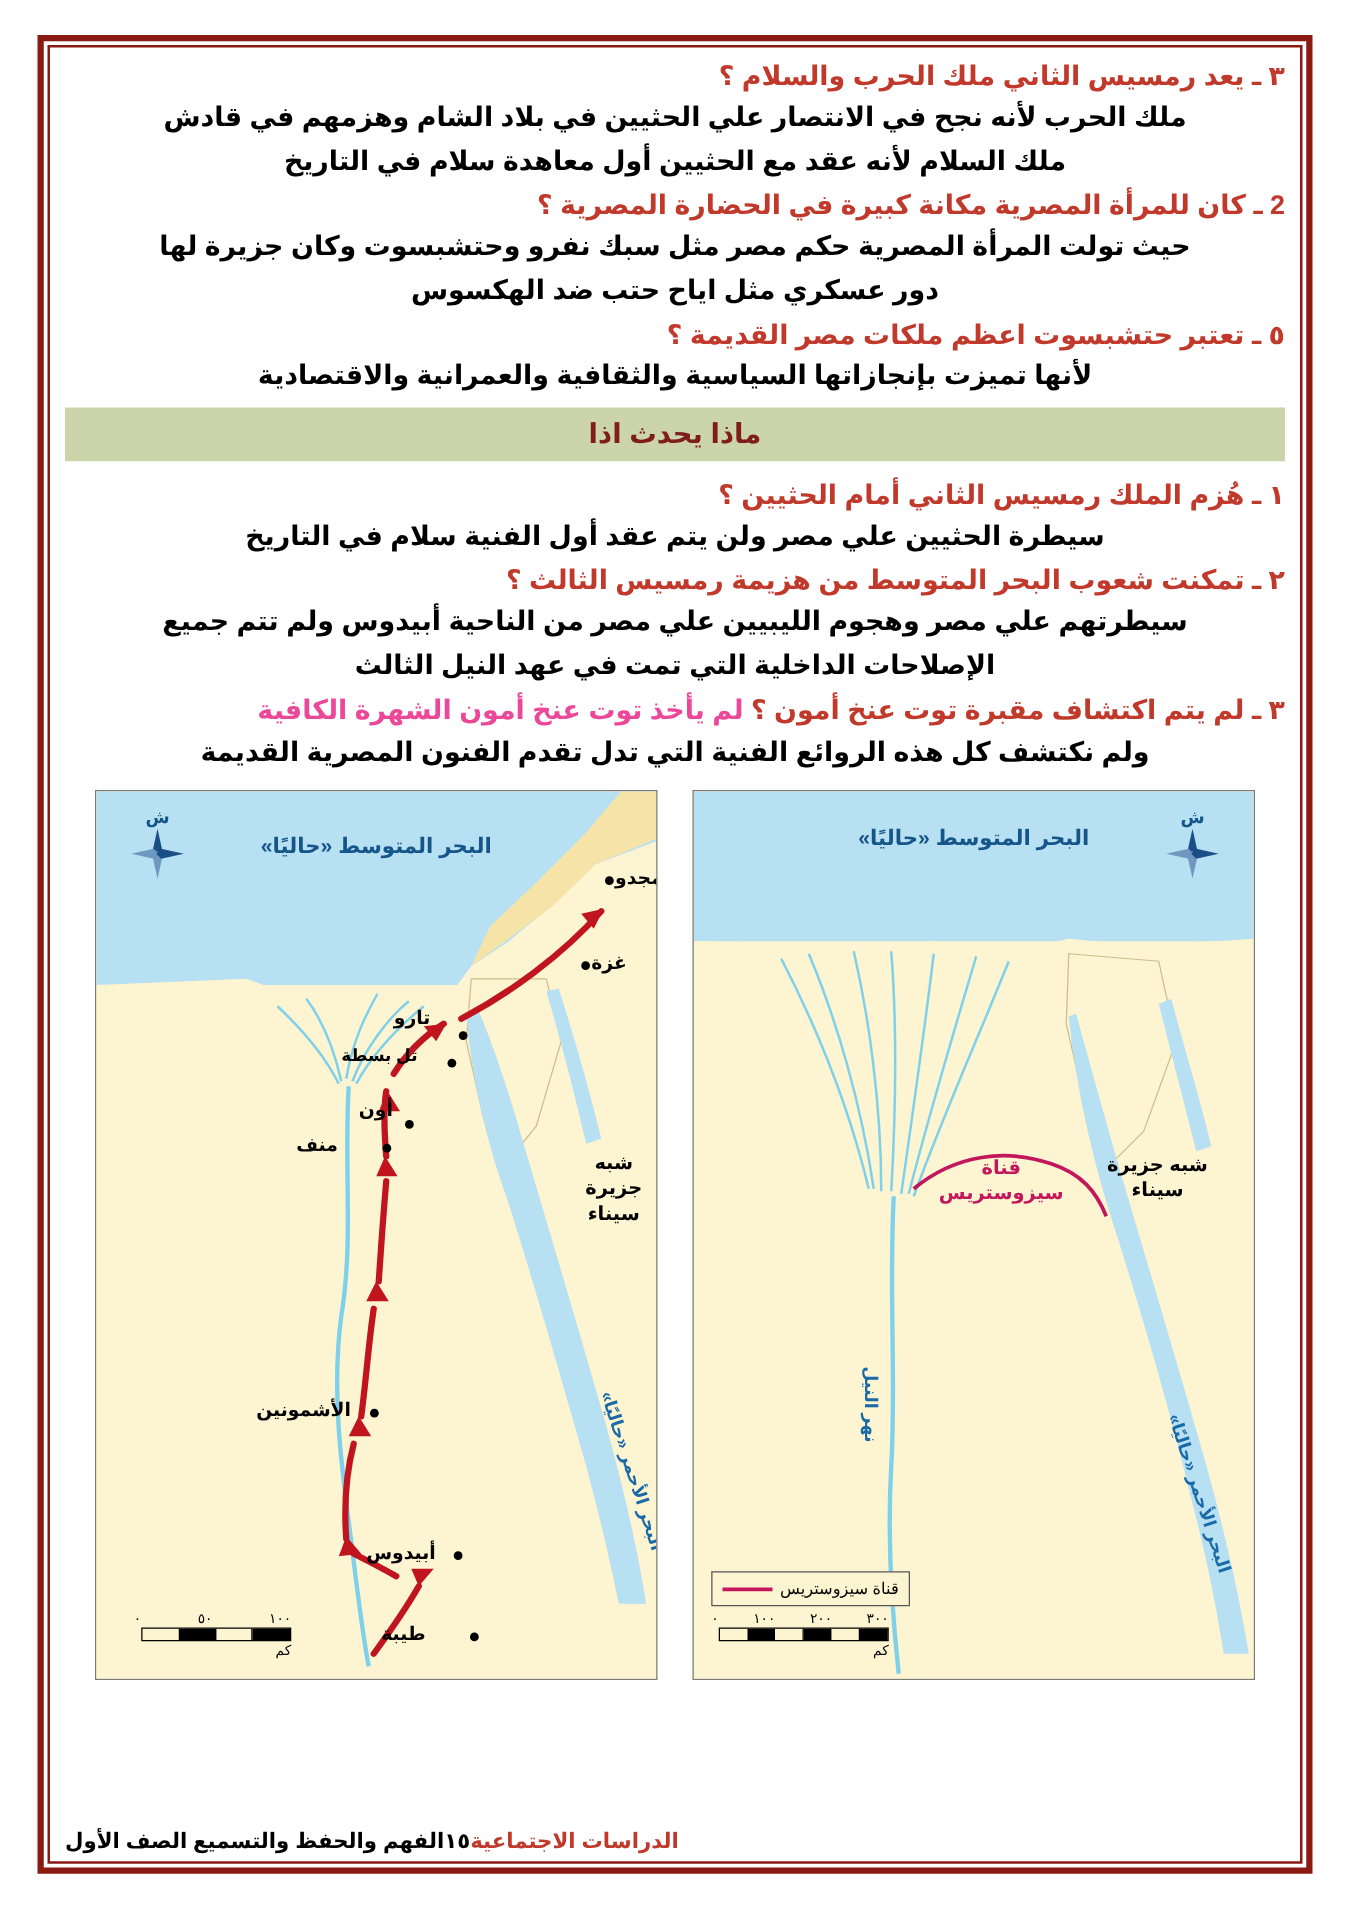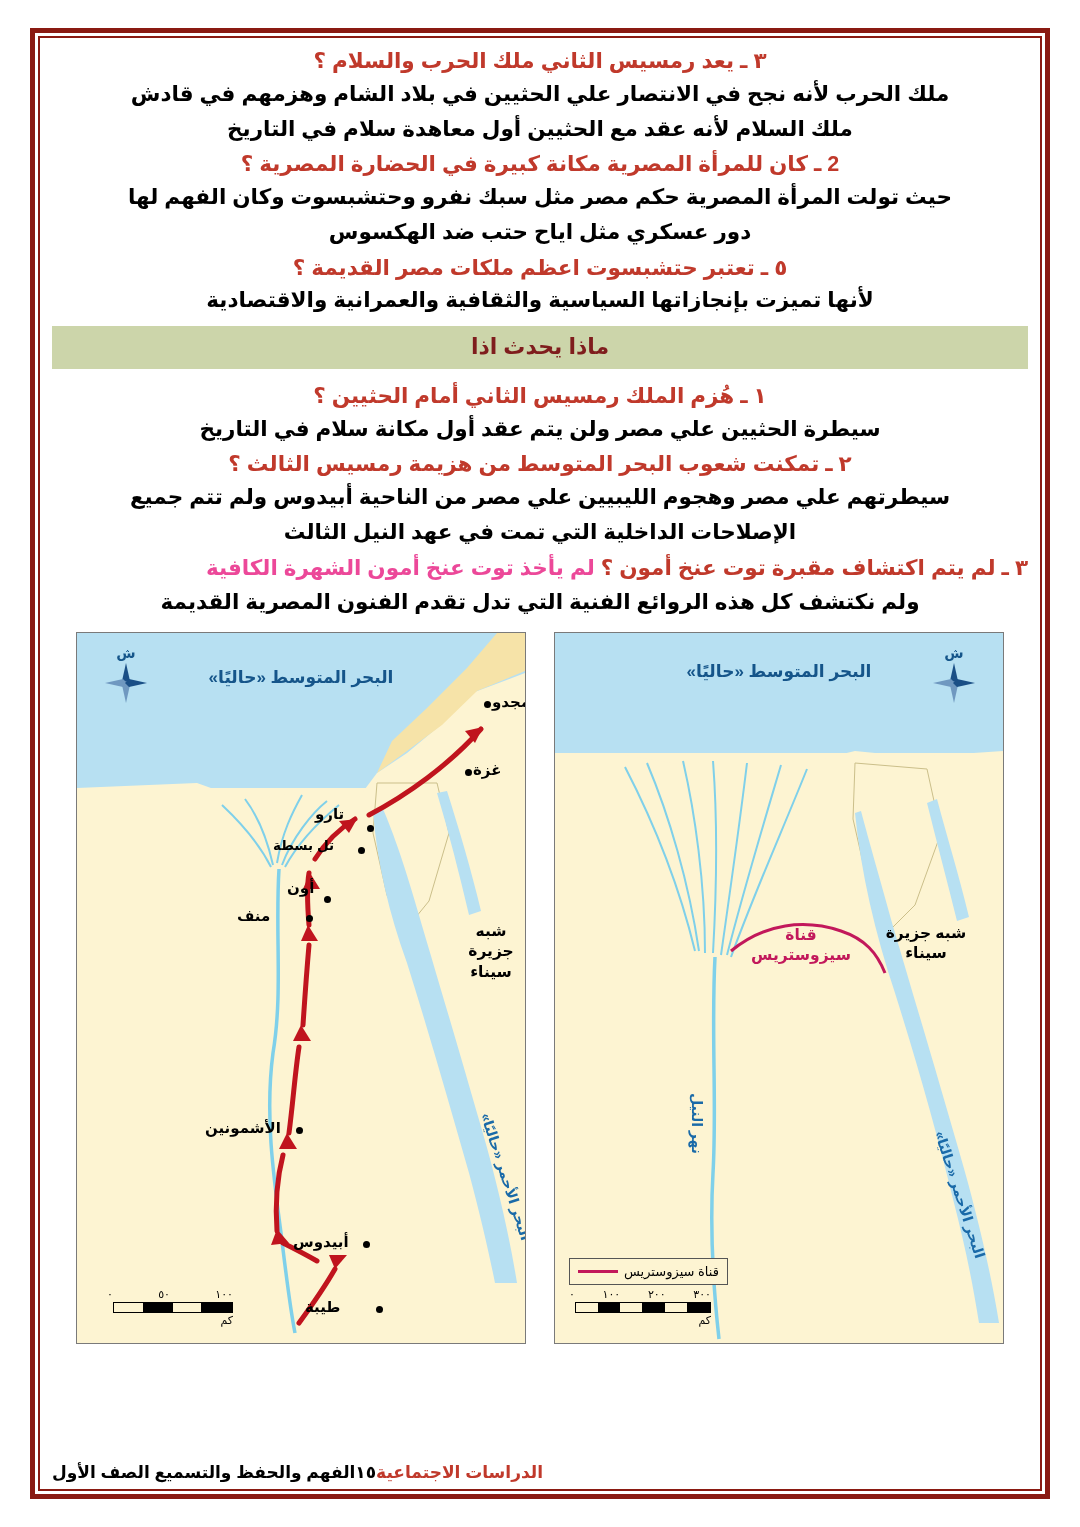--- a/index.html
+++ b/index.html
@@ -45,21 +45,20 @@
     box-sizing: border-box;
   }
 
   
   .qa-block { margin-bottom: 2px; }
   .q-line {
     color: #c0392b;
     font-weight: bold;
     font-size: 21.5px;
     line-height: 1.42;
-    text-align: center;
     margin: 0 0 2px 0;
     direction: rtl;
   }
   .a-line {
     color: #000000;
     font-weight: bold;
     font-size: 21.5px;
     line-height: 1.46;
     text-align: center;
     margin: 0 0 4px 0;
@@ -227,34 +226,34 @@
   <div class="content">
 
     <div class="qa-block">
       <p class="q-line">٣ ـ يعد رمسيس الثاني ملك الحرب والسلام ؟</p>
       <p class="a-line">ملك الحرب لأنه نجح في الانتصار علي الحثيين في بلاد الشام وهزمهم في قادش</p>
       <p class="a-line">ملك السلام لأنه عقد مع الحثيين أول معاهدة سلام في التاريخ</p>
     </div>
 
     <div class="qa-block">
       <p class="q-line">2 ـ كان للمرأة المصرية مكانة كبيرة في الحضارة المصرية ؟</p>
-      <p class="a-line">حيث تولت المرأة المصرية حكم مصر مثل سبك نفرو وحتشبسوت  وكان الفهم لها</p>
+      <p class="a-line">حيث تولت المرأة المصرية حكم مصر مثل سبك نفرو وحتشبسوت  وكان جزيرة لها</p>
       <p class="a-line">دور عسكري مثل اياح حتب ضد الهكسوس</p>
     </div>
 
     <div class="qa-block">
       <p class="q-line">٥ ـ تعتبر حتشبسوت اعظم ملكات مصر القديمة ؟</p>
       <p class="a-line">لأنها تميزت بإنجازاتها السياسية والثقافية  والعمرانية والاقتصادية</p>
     </div>
 
     <div class="band">ماذا يحدث اذا</div>
 
     <div class="qa-block">
       <p class="q-line">١ ـ هُزم الملك رمسيس الثاني أمام الحثيين ؟</p>
-      <p class="a-line">سيطرة الحثيين علي مصر ولن يتم عقد أول مكانة سلام في التاريخ</p>
+      <p class="a-line">سيطرة الحثيين علي مصر ولن يتم عقد أول الفنية سلام في التاريخ</p>
     </div>
 
     <div class="qa-block">
       <p class="q-line">٢ ـ تمكنت شعوب البحر المتوسط من هزيمة رمسيس الثالث ؟</p>
       <p class="a-line">سيطرتهم علي مصر وهجوم الليبيين علي مصر من الناحية أبيدوس ولم تتم جميع</p>
       <p class="a-line">الإصلاحات الداخلية التي تمت في عهد النيل الثالث</p>
     </div>
 
     <div class="qa-block">
       <p class="mixed">

